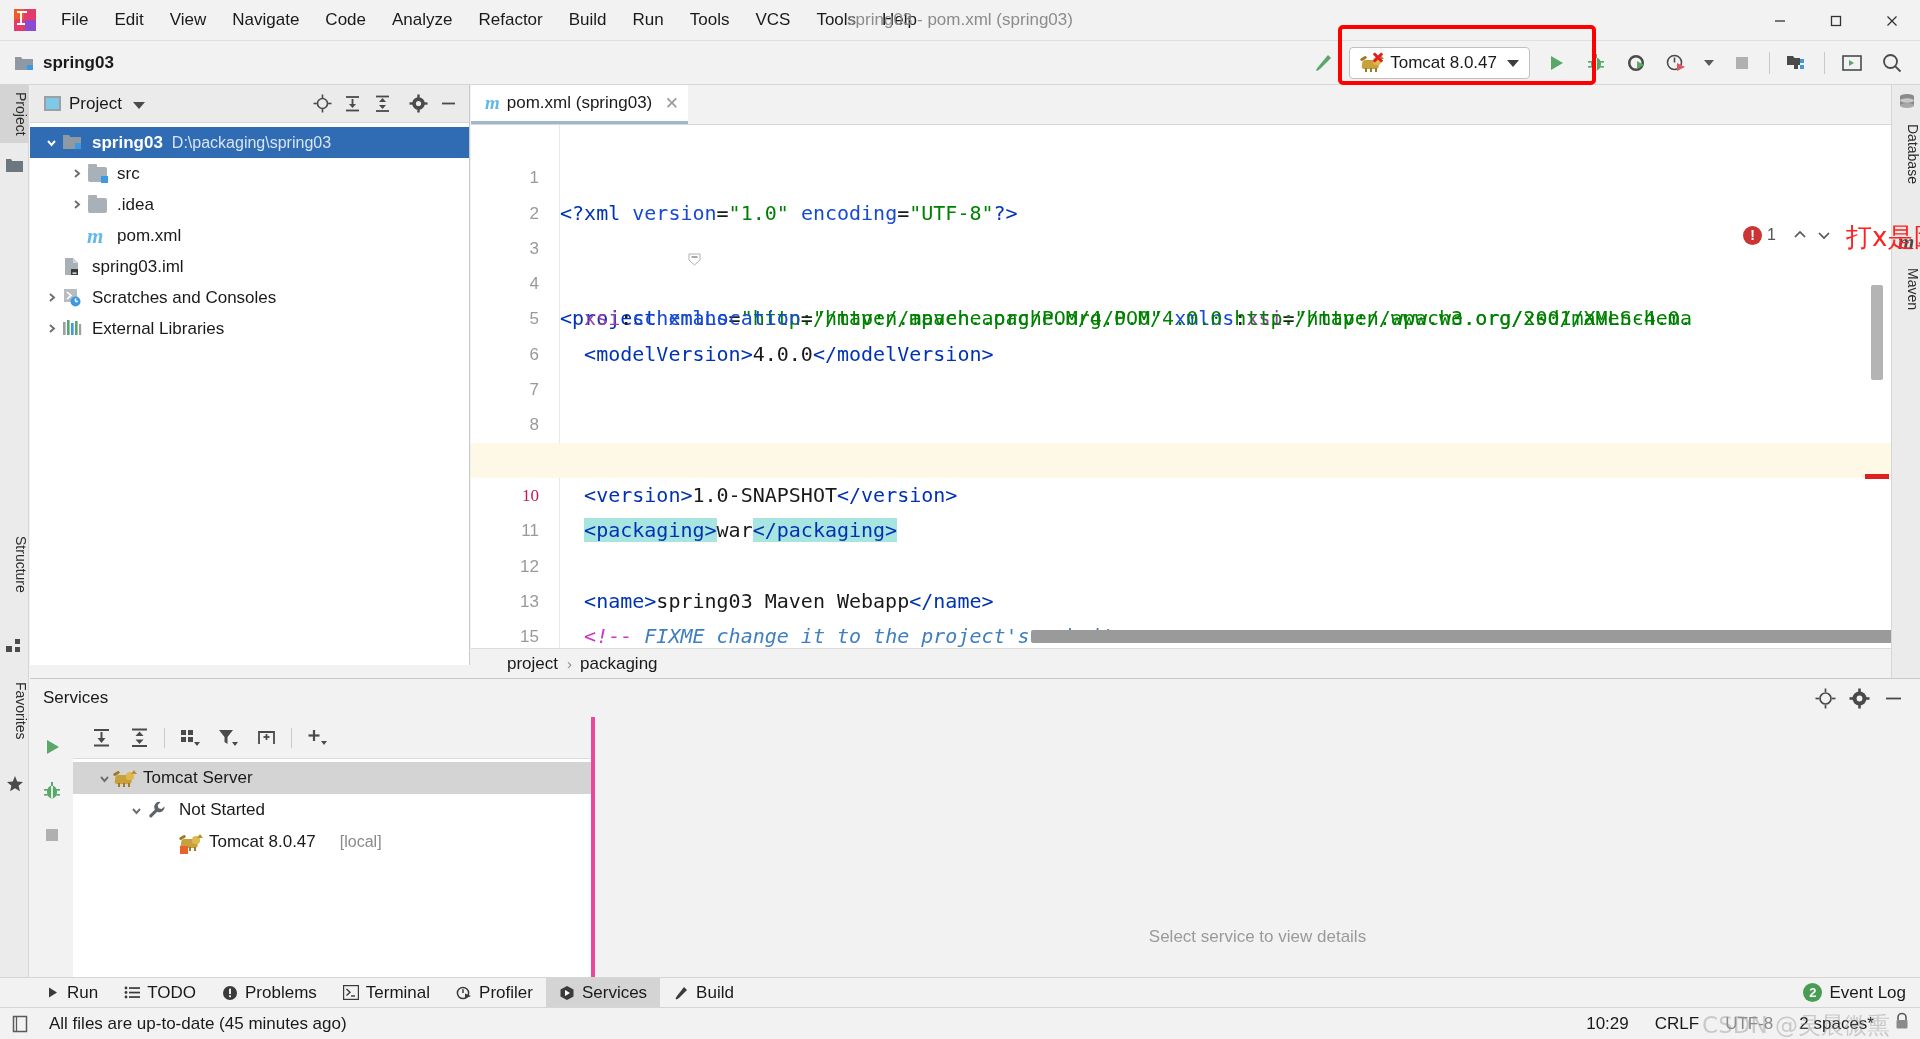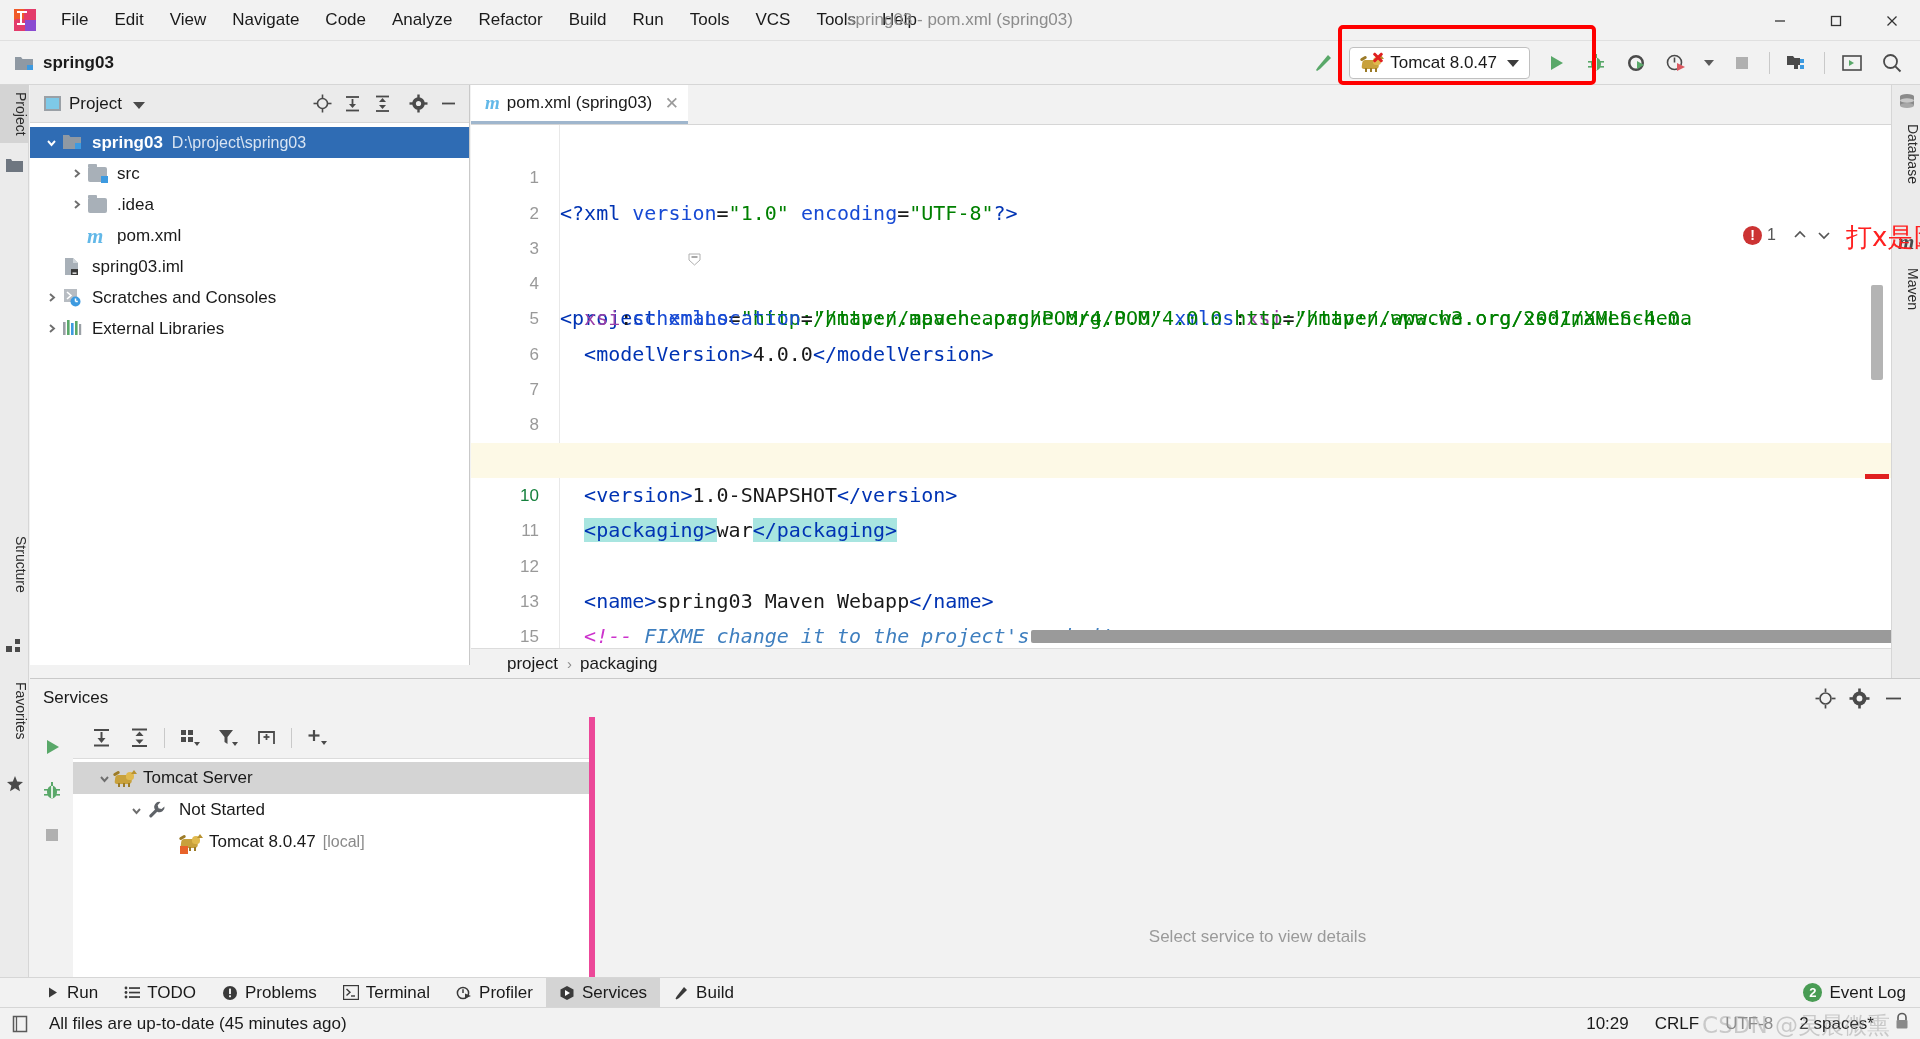--- a/index.html
+++ b/index.html
@@ -144,21 +144,21 @@
   .ln {
     position:relative; height:35.3px; line-height:35.3px; white-space:pre;
     font-family:"DejaVu Sans Mono", monospace; font-size:20px;
   }
   .ln .num {
     position:absolute; left:0; width:68px; text-align:right; color:#999999;
     font-family:"Liberation Sans", sans-serif; font-size:17px;
   }
   .ln .code { position:absolute; left:89px; }
   .ln.hl { background:#fdf9e6; }
-  .ln.hl .num { color:#15803d; }
+  .ln.hl .num { color:#be185d;font-family:Liberation Serif, serif; }
   .fold { position:absolute; left:72px; top:11px; width:13px; height:13px; }
 
   .k-tag   { color:#0033b3; }
   .k-name  { color:#0033b3; }
   .k-attr  { color:#174ad4; }
   .k-val   { color:#008000; }
   .k-txt   { color:#1a1a1a; }
   .k-cmt   { color:#3f7fbf; font-style:italic; }
   .k-cmtm  { color:#cc33cc; font-style:italic; }
   .k-ns    { color:#9b3fa8; }
@@ -183,28 +183,28 @@
   }
   .svc-head { height:38px; display:flex; align-items:center; position:relative; }
   .svc-title { font-size:17px; color:#1a1a1a; margin-left:13px; }
   .svc-head-right { position:absolute; right:10px; top:0; height:38px; display:flex; align-items:center; }
   .svc-hi { width:34px; height:34px; display:flex; align-items:center; justify-content:center; }
 
   .svc-body { position:absolute; left:0; top:38px; right:0; bottom:0; display:flex; }
   .svc-lefticons { width:43px; padding-top:8px; }
   .svc-li { width:43px; height:44px; display:flex; align-items:center; justify-content:center; }
 
-  .svc-tree-wrap { width:522px; background:#ffffff; border-right:6px solid #ec4899; position:relative; }
+  .svc-tree-wrap { width:522px; background:#ffffff; border-right:4px solid #ec4899; position:relative; }
   .svc-toolbar { height:42px; display:flex; align-items:center; background:#f2f2f2; border-bottom:1px solid #dcdcdc; padding-left:9px;}
   .svc-tb-ic { width:38px; height:38px; display:flex; align-items:center; justify-content:center; }
   .svc-tb-sep { width:1px; height:20px; background:#c9c9c9; margin:0 6px; }
 
   .svc-row { display:flex; align-items:center; height:32px; font-size:17px; color:#1a1a1a; white-space:nowrap; }
   .svc-row.sel { background:#d4d4d4; }
-  .svc-dim { color:#8a8a8a; margin-left:7px; font-size:16px;text-align:center; }
+  .svc-dim { color:#8a8a8a; margin-left:24px; font-size:16px;text-align:center; }
 
   .svc-detail { flex:1; display:flex; align-items:flex-end; justify-content:center; background:#f2f2f2; }
   .svc-detail-txt { font-size:17px; color:#9a9a9a; margin-bottom:30px; }
 
   
   .bottombar {
     position:absolute; left:0; bottom:32px; width:1920px; height:30px;
     background:#f2f2f2; border-top:1px solid #d6d6d6; display:flex; align-items:center;
   }
   .bt {
@@ -513,21 +513,21 @@
               <path d="M3 5 L6.5 9 L10 5"></path>
             </svg>
         </span>
         <span class="ticon">
           <svg width="21" height="19" viewBox="0 0 21 19">
               <path d="M1 2h6l1.4 2H19v12H1z" fill="#8f99a3"></path>
               <rect x="13" y="10" width="6" height="6" fill="#3d9ae0"></rect>
             </svg>
         </span>
         <span class="tlabel bold">spring03</span>
-        <span class="tpath">D:\project\spring03</span>
+        <span class="tpath">D:\packaging\spring03</span>
       </div>
 
       <div class="trow" style="padding-left:35px">
         <span class="tarrow">
           <svg width="13" height="13" viewBox="0 0 13 13" fill="none" stroke-width="1.9">
               <path d="M5 3 L9 6.5 L5 10"></path>
             </svg>
         </span>
         <span class="ticon">
             <span class="folder src"></span>

